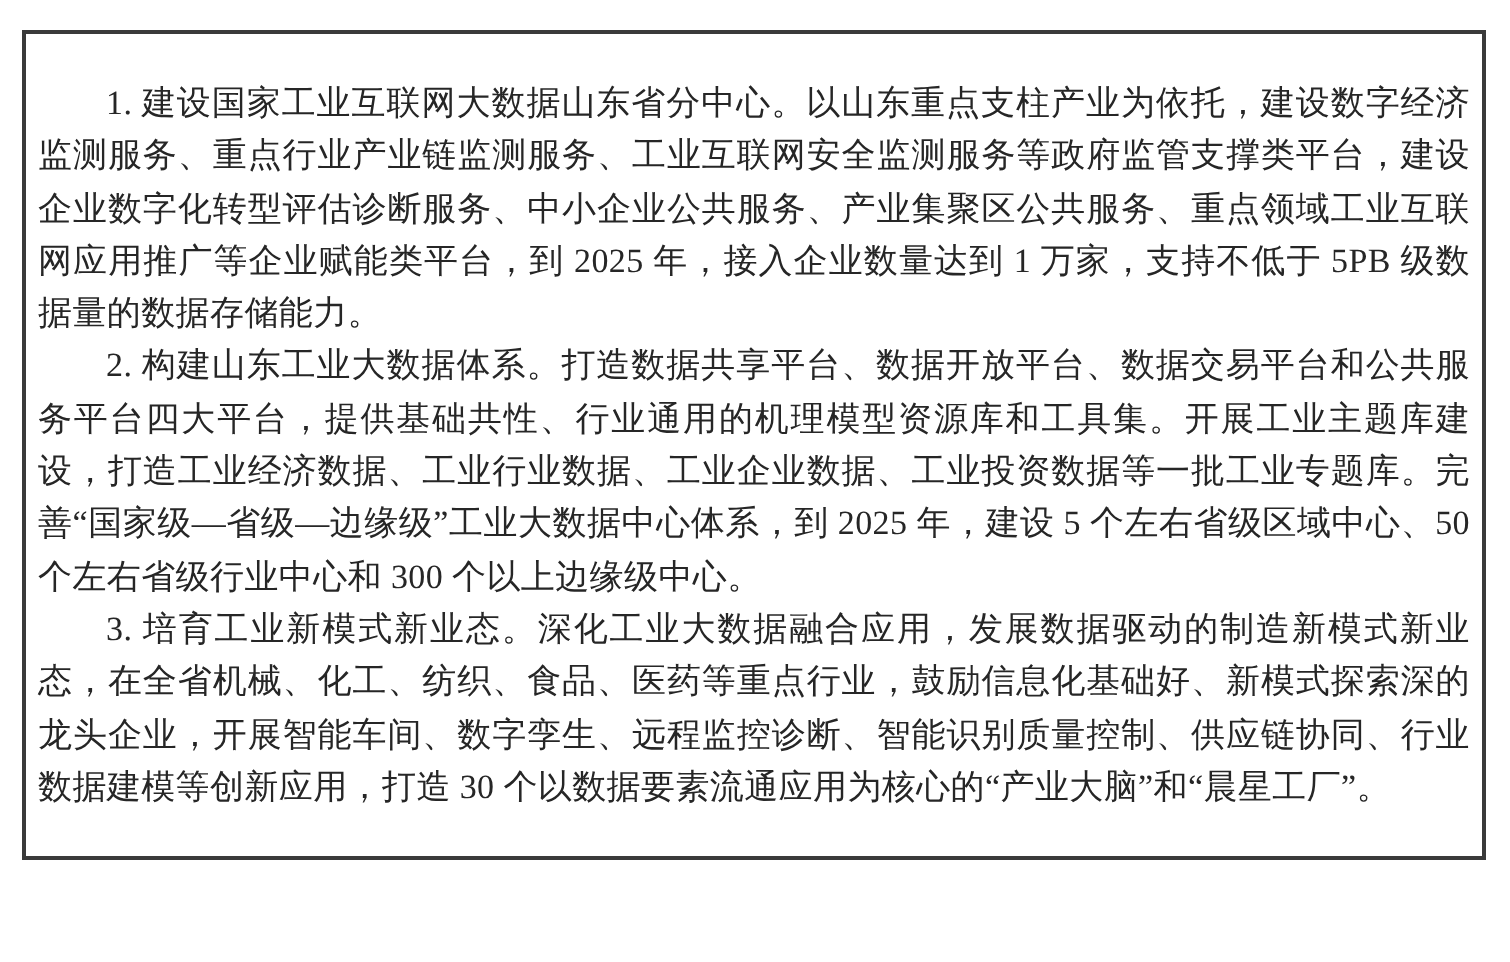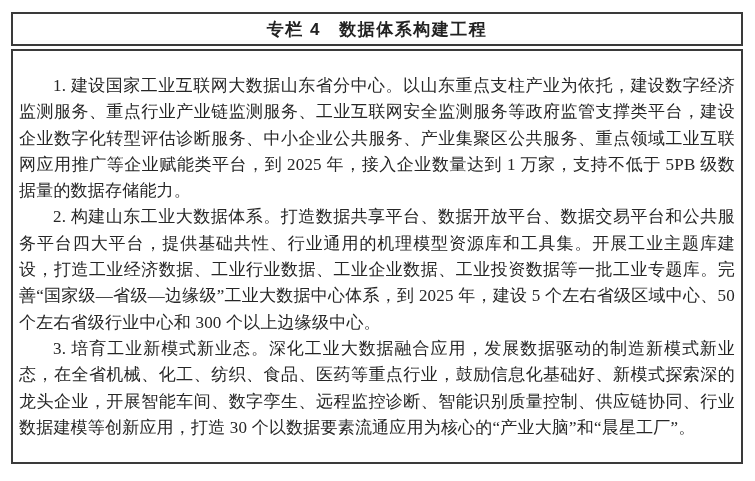--- a/index.html
+++ b/index.html
@@ -52,21 +52,18 @@
     text-align: justify;
     text-justify: inter-character;
     letter-spacing: 0.2px;
     color: #262626;
   }
 </style>
 </head>
 <body>
 
 <div class="panel">
-  <div class="panel-header">
-    <span class="panel-title">专栏 4　数据体系构建工程</span>
-  </div>
   <div class="panel-body">
     <p>1. 建设国家工业互联网大数据山东省分中心。以山东重点支柱产业为依托，建设数字经济监测服务、重点行业产业链监测服务、工业互联网安全监测服务等政府监管支撑类平台，建设企业数字化转型评估诊断服务、中小企业公共服务、产业集聚区公共服务、重点领域工业互联网应用推广等企业赋能类平台，到 2025 年，接入企业数量达到 1 万家，支持不低于 5PB 级数据量的数据存储能力。</p>
     <p>2. 构建山东工业大数据体系。打造数据共享平台、数据开放平台、数据交易平台和公共服务平台四大平台，提供基础共性、行业通用的机理模型资源库和工具集。开展工业主题库建设，打造工业经济数据、工业行业数据、工业企业数据、工业投资数据等一批工业专题库。完善“国家级—省级—边缘级”工业大数据中心体系，到 2025 年，建设 5 个左右省级区域中心、50 个左右省级行业中心和 300 个以上边缘级中心。</p>
     <p>3. 培育工业新模式新业态。深化工业大数据融合应用，发展数据驱动的制造新模式新业态，在全省机械、化工、纺织、食品、医药等重点行业，鼓励信息化基础好、新模式探索深的龙头企业，开展智能车间、数字孪生、远程监控诊断、智能识别质量控制、供应链协同、行业数据建模等创新应用，打造 30 个以数据要素流通应用为核心的“产业大脑”和“晨星工厂”。</p>
   </div>
 </div>
 
 </body></html>

